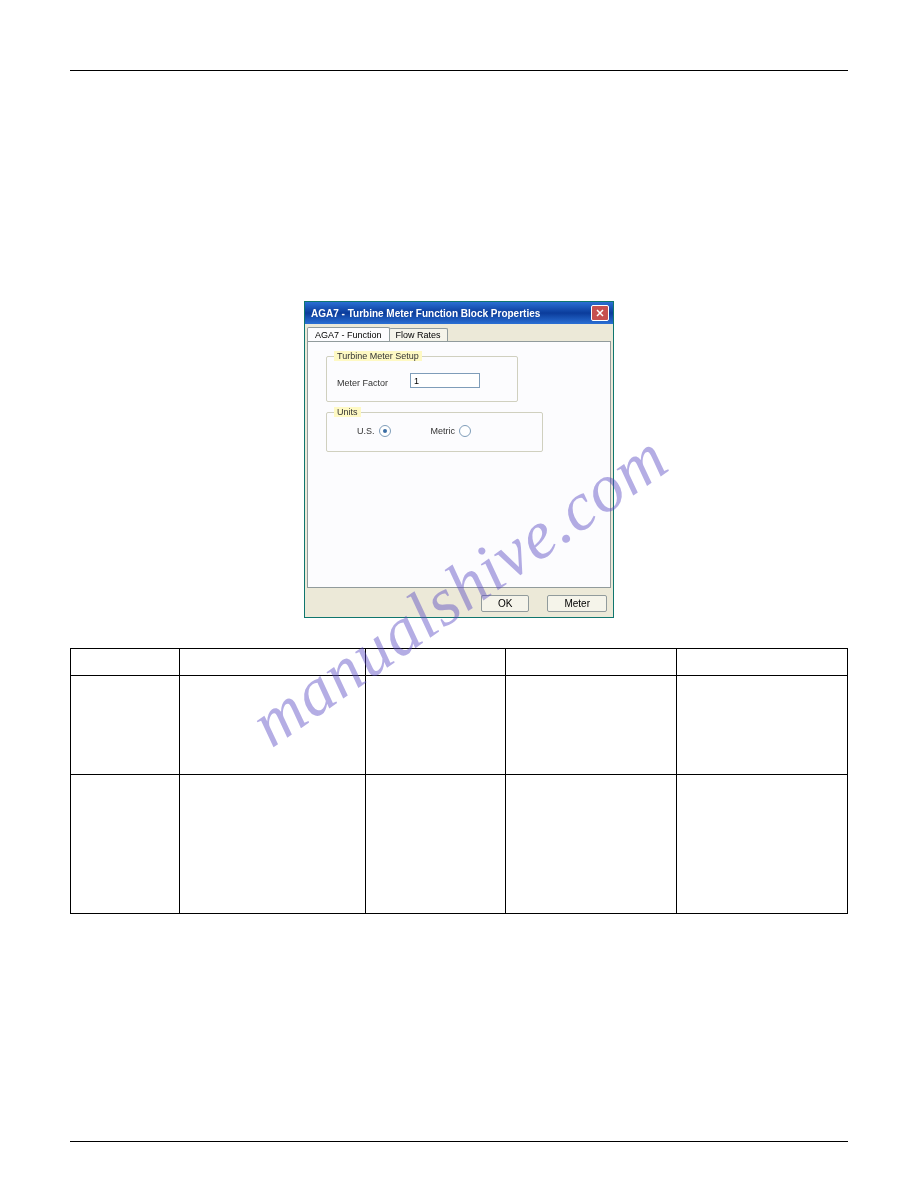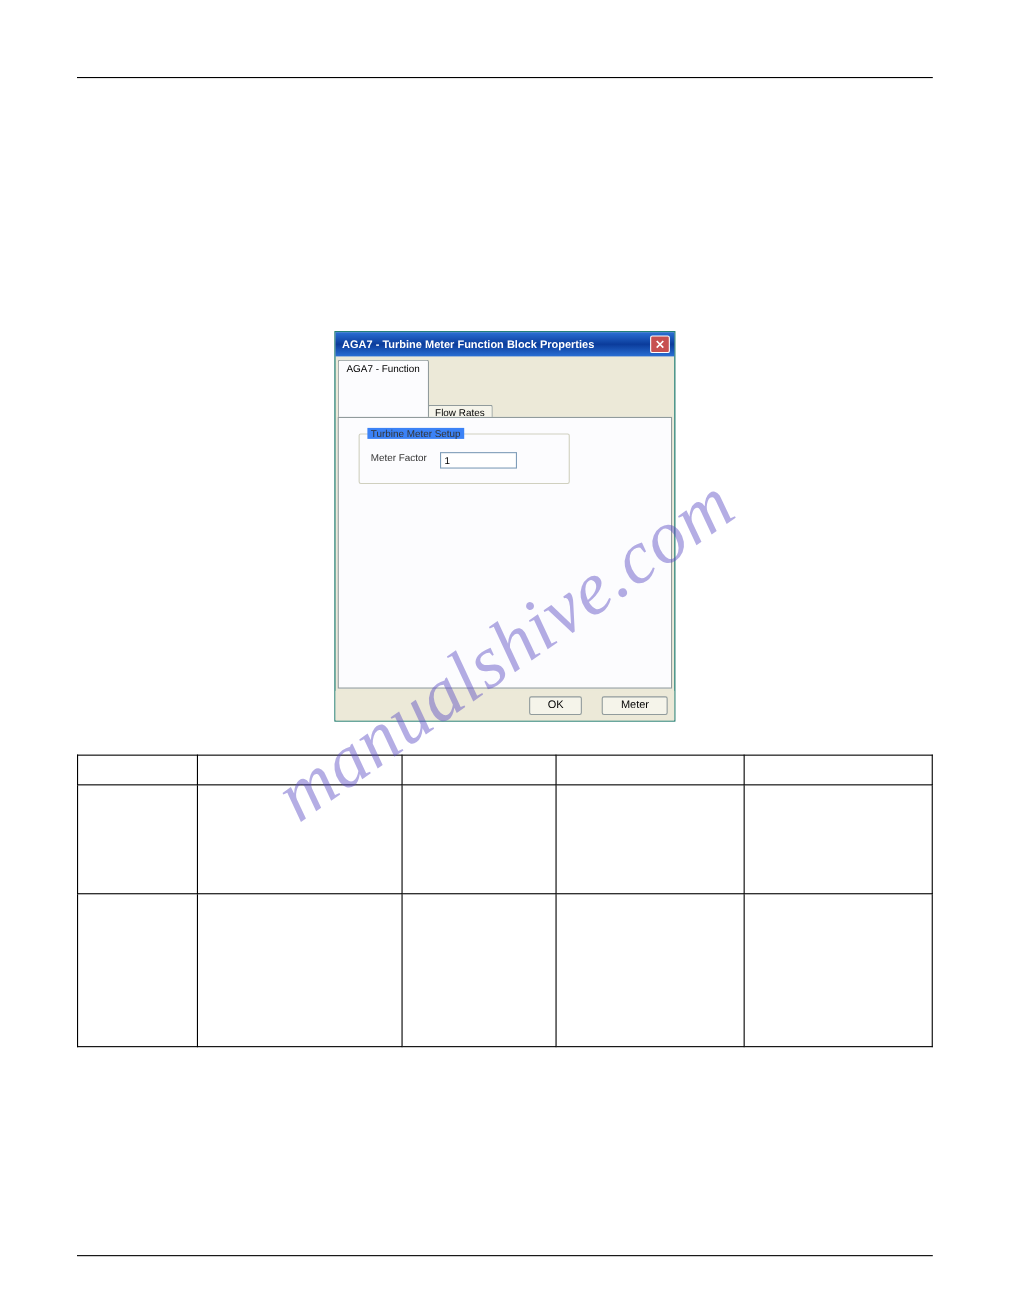--- a/index.html
+++ b/index.html
@@ -75,47 +75,46 @@
   margin-right: -1px;
   border-top-left-radius: 2px;
   border-top-right-radius: 2px;
   position: relative;
   top: 1px;
 }
 .tab.inactive {
   background: #f5f4ea;
   top: 2px;
   padding: 1px 6px;
-  margin-top: 40px;
 }
 .tabbody {
   margin: 0 2px 2px 2px;
   border: 1px solid #919b9c;
   background: #fcfcfe;
   height: 245px;
   position: relative;
 }
 .grp {
   position: absolute;
   border: 1px solid #d0d0bf;
   border-radius: 2px;
 }
 .grp-title {
   position: absolute;
   top: -6px;
   left: 7px;
-  background: #3b82f6;
+  background: #fef9c3;
   font-size: 9px;
   padding: 0 3px;
   color: #333;
 }
 .grp-row {
   display: flex;
-  align-items: flex-start;
-  gap: 12px;
+  align-items: flex-end;
+  gap: 22px;
   padding: 0 10px;
 }
 .lbl { font-size: 9px; color: #333; }
 .txtinput {
   width: 70px;
   height: 15px;
   border: 1px solid #7f9db9;
   font-size: 9px;
   padding: 0 3px;
   box-sizing: border-box;
@@ -220,20 +219,35 @@
         <div class="tabbody">
 
           <div class="grp" style="top:14px; left:18px; width:190px; height:44px;">
             <span class="grp-title">Turbine Meter Setup</span>
             <div class="grp-row" style="margin-top:16px;">
               <span class="lbl">Meter Factor</span>
               <input class="txtinput" value="1" style="">
             </div>
           </div>
 
+          <div class="grp" style="top:70px; left:18px; width:215px; height:38px;">
+            <span class="grp-title">Units</span>
+            <div style="display:flex; gap:40px; padding:12px 20px 0 30px;">
+              <div class="radio-row">
+                <span class="lbl">U.S.</span>
+                <span class="radio-dot">
+                    <span class="inner"></span>
+                  </span>
+              </div>
+              <div class="radio-row">
+                <span class="lbl">Metric</span>
+                <span class="radio-dot"></span>
+              </div>
+            </div>
+          </div>
 
         </div>
         <div class="btnbar">
           <button class="winbtn">OK</button>
           <button class="winbtn">Meter</button>
         </div>
       </div>
     </div>
 
     <table class="data">

